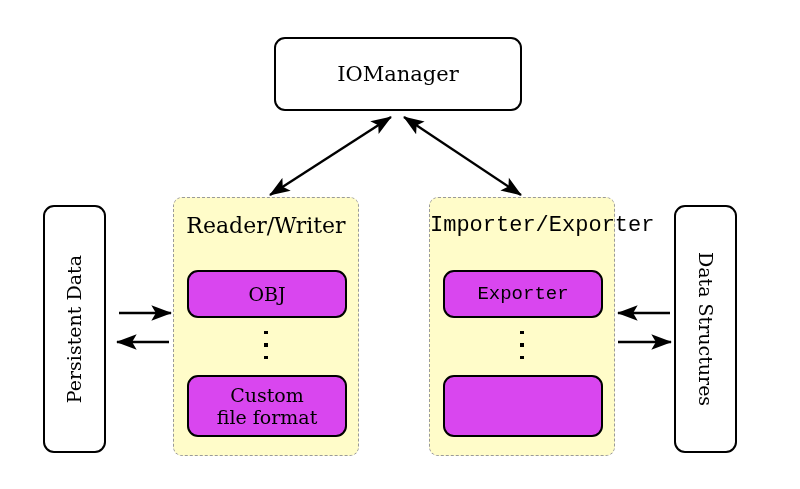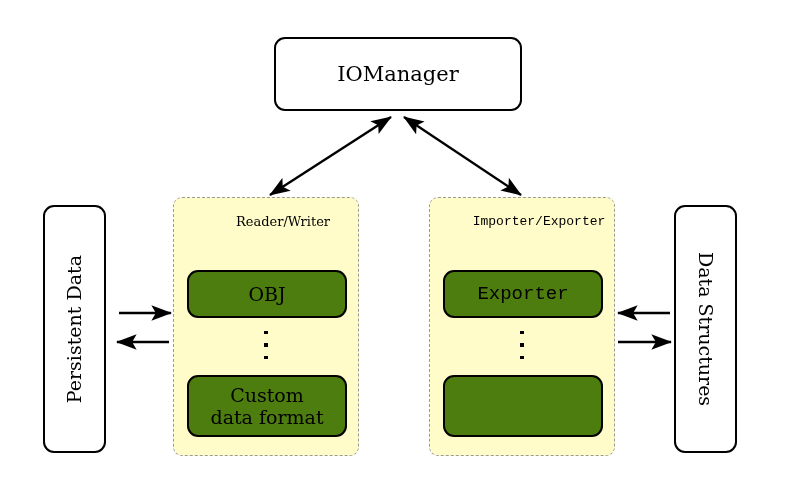--- a/index.html
+++ b/index.html
@@ -87,34 +87,33 @@
     left: 429px;
     width: 186px;
     font-family: Liberation Mono, monospace;
   }
   .group-title {
     position: absolute;
     top: 17px;
     left: 0;
     width: 100%;
     text-align: center;
-    font-size: 13px;
+    font-size: 22px;
     line-height: 1;
-    padding-left: 17px;
   }
 
   
   .inner-box {
     position: absolute;
     box-sizing: border-box;
     left: 13px;
     width: 160px;
     border: 2.6px solid #000000;
     border-radius: 11px;
-    background: #4d7c0f;
+    background: #d946ef;
     display: flex;
     align-items: center;
     justify-content: center;
     text-align: center;
     font-size: 19px;
     line-height: 1.18;
   }
   .inner-box.top    { top: 72px;  height: 48px; }
   .inner-box.bottom { top: 177px; height: 62px; }
 
@@ -184,21 +183,21 @@
 
     <div class="vdots">
       <i></i>
         <i></i>
         <i></i>
     </div>
 
     <div class="inner-box bottom">
       <span>
         <span>Custom</span><br>
-        <span>data format</span>
+        <span>file format</span>
       </span>
     </div>
   </div>
 
   <div class="group-panel" id="panel-importer-exporter">
     <div class="group-title">Importer/Exporter</div>
 
     <div class="inner-box top">
       <span>Exporter</span>
     </div>

